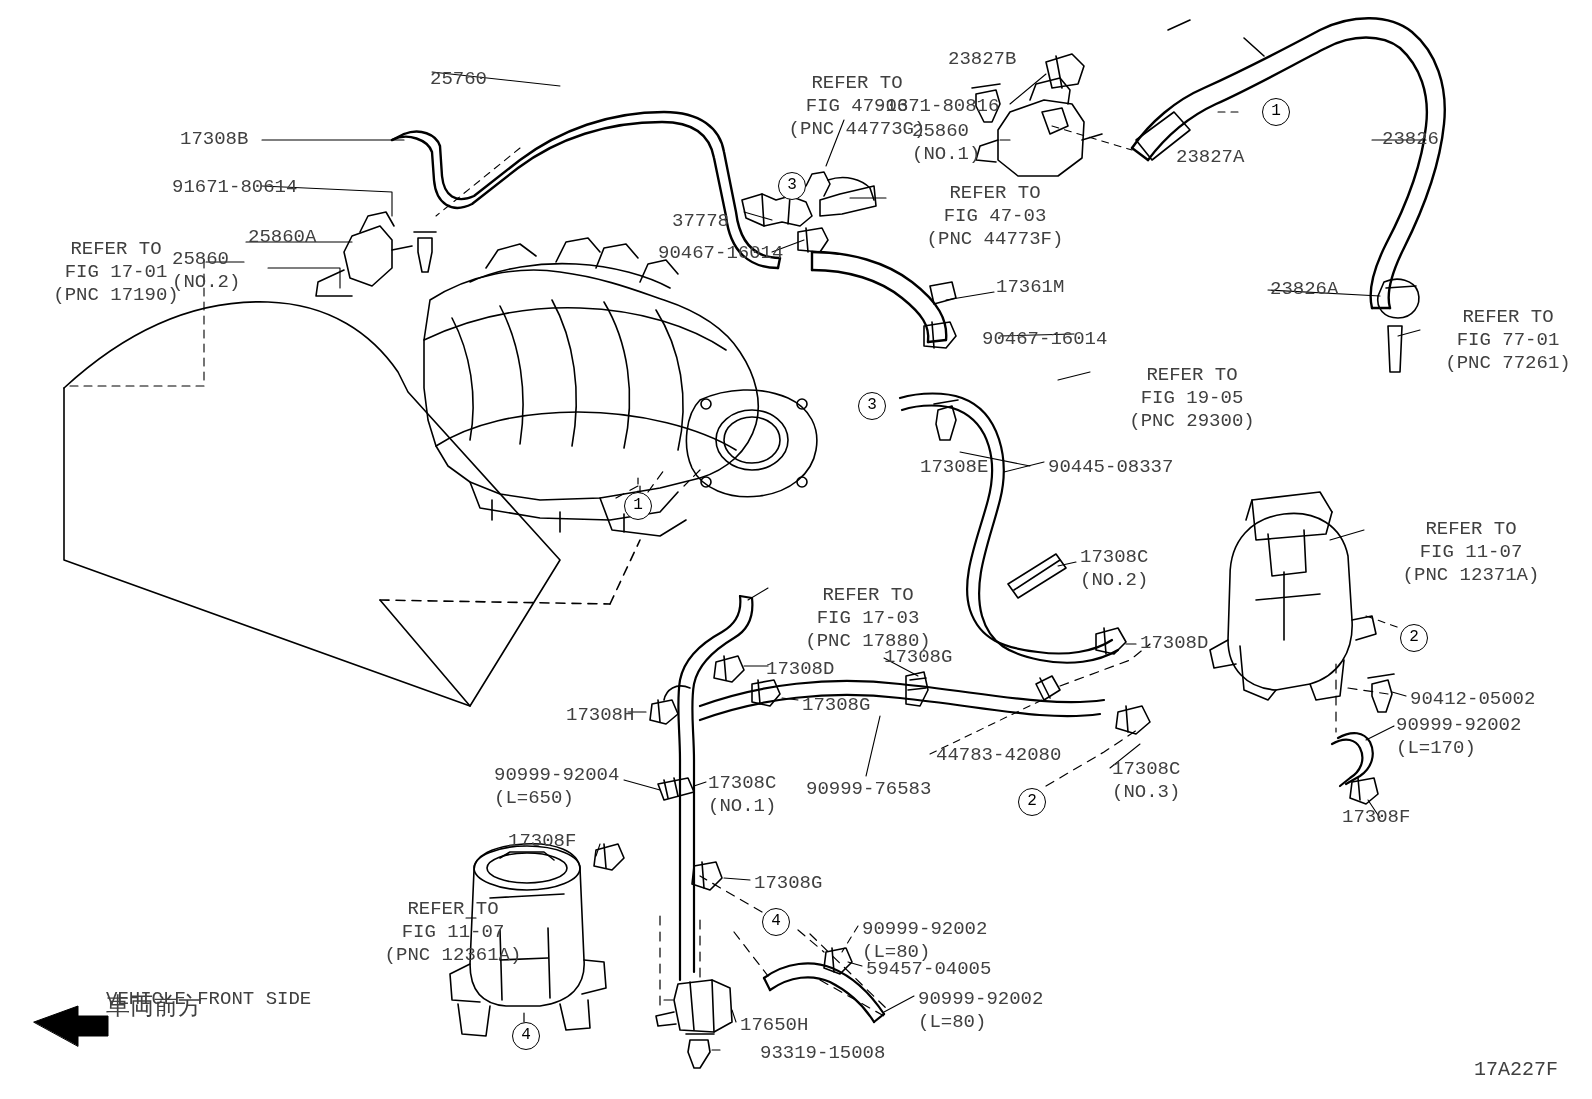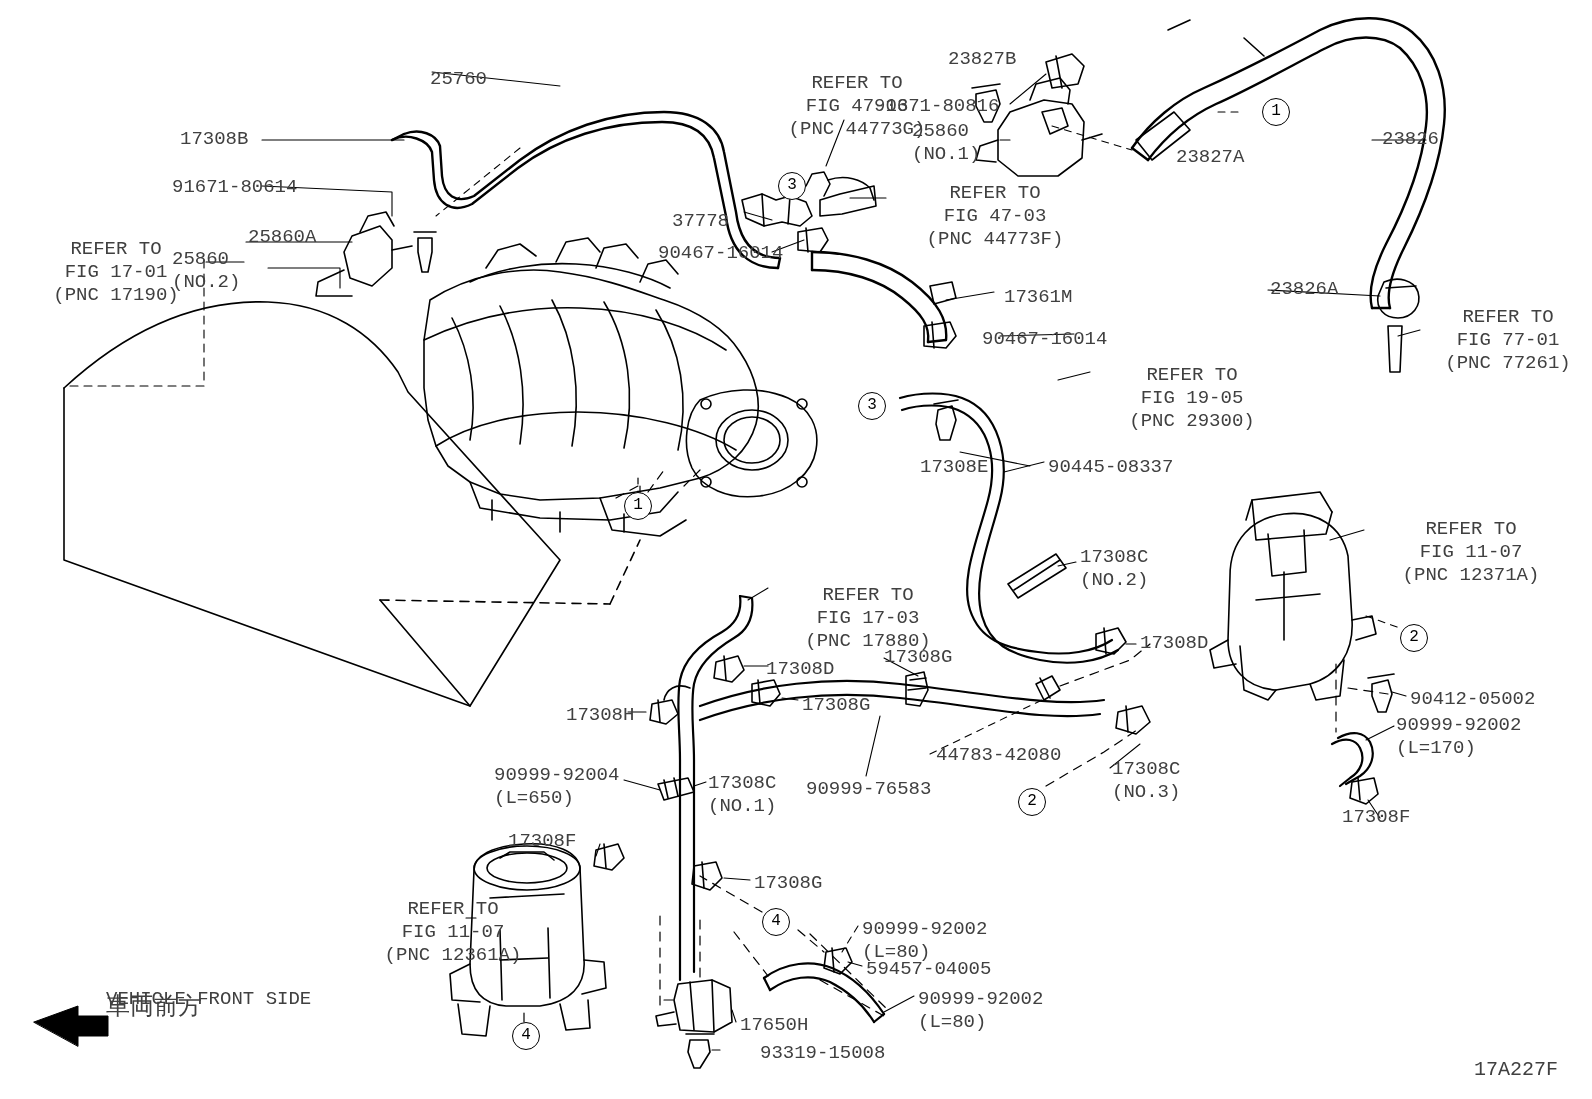--- a/index.html
+++ b/index.html
@@ -344,21 +344,21 @@
   <div class="lbl" style="left:948px;top:48px;">23827B</div>
   <div class="lbl" style="left:912px;top:120px;">25860
 (NO.1)</div>
   <div class="lbl" style="left:1176px;top:146px;">23827A</div>
   <div class="lbl" style="left:1374px;top:128px;margin-left:8px;">23826</div>
   <div class="lbl" style="left:672px;top:210px;">37778</div>
   <div class="lbl ctr" style="left:890px;top:182px;width:210px;">REFER TO
 FIG 47-03
 (PNC 44773F)</div>
   <div class="lbl" style="left:658px;top:242px;">90467-16014</div>
-  <div class="lbl" style="left:996px;top:286px;margin-left:8px;">17361M</div>
+  <div class="lbl" style="left:996px;top:276px;">17361M</div>
   <div class="lbl" style="left:1270px;top:278px;">23826A</div>
   <div class="lbl ctr" style="left:1420px;top:306px;width:176px;">REFER TO
 FIG 77-01
 (PNC 77261)</div>
   <div class="lbl" style="left:982px;top:328px;">90467-16014</div>
   <div class="lbl ctr" style="left:1094px;top:364px;width:196px;">REFER TO
 FIG 19-05
 (PNC 29300)</div>
   <div class="lbl" style="left:920px;top:456px;">17308E</div>
   <div class="lbl" style="left:1048px;top:456px;">90445-08337</div>

